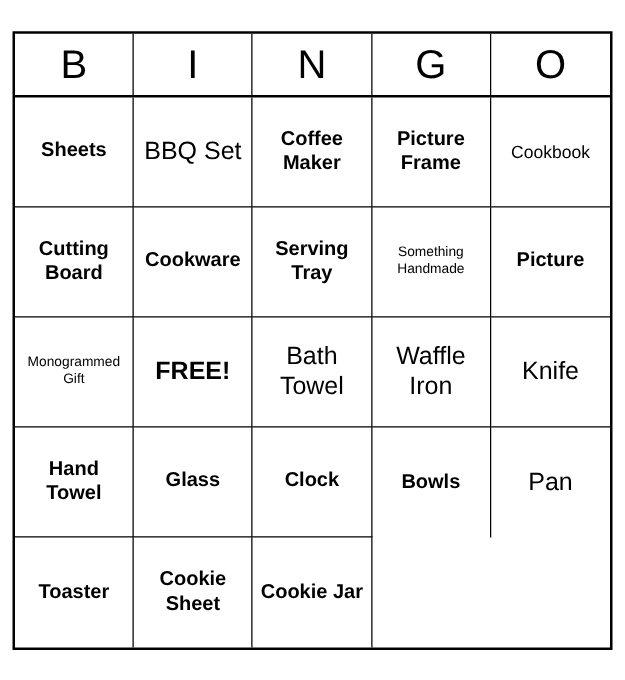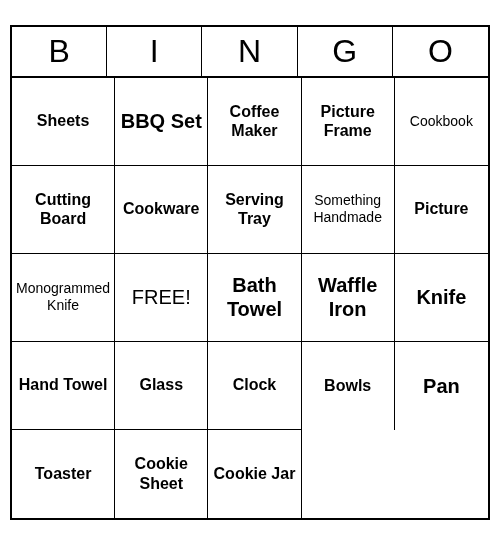--- a/index.html
+++ b/index.html
@@ -66,35 +66,35 @@
     .bingo-cell:nth-child(5n) {
       border-right: none;
     }
 
     .bingo-cell:nth-last-child(-n+5) {
       border-bottom: none;
     }
 
     .bingo-cell.large-text {
       font-size: 20px;
-      font-weight: bold;
+      font-weight: normal;
     }
 
     .bingo-cell.medium-text {
       font-size: 16px;
       font-weight: bold;
     }
 
     .bingo-cell.small-text {
-      font-size: 14px;
+      font-size: 11px;
     }
 
     .bingo-cell.free {
       font-size: 20px;
-      font-weight: normal;
+      font-weight: bold;
     }
   </style>
 </head>
 <body>
 
 <div class="bingo-container">
   <div class="bingo-header">
   <div class="bingo-header-cell">B</div>
       <div class="bingo-header-cell">I</div>
       <div class="bingo-header-cell">N</div>
@@ -105,21 +105,21 @@
   <div class="bingo-cell medium-text">Sheets</div>
       <div class="bingo-cell large-text">BBQ Set</div>
       <div class="bingo-cell medium-text">Coffee Maker</div>
       <div class="bingo-cell medium-text">Picture Frame</div>
       <div class="bingo-cell normal">Cookbook</div>
       <div class="bingo-cell medium-text">Cutting Board</div>
       <div class="bingo-cell medium-text">Cookware</div>
       <div class="bingo-cell medium-text">Serving Tray</div>
       <div class="bingo-cell small-text">Something Handmade</div>
       <div class="bingo-cell medium-text">Picture</div>
-      <div class="bingo-cell small-text">Monogrammed Knife</div>
+      <div class="bingo-cell small-text">Monogrammed Gift</div>
       <div class="bingo-cell free">FREE!</div>
       <div class="bingo-cell large-text">Bath Towel</div>
       <div class="bingo-cell large-text">Waffle Iron</div>
       <div class="bingo-cell large-text">Knife</div>
       <div class="bingo-cell medium-text">Hand Towel</div>
       <div class="bingo-cell medium-text">Glass</div>
       <div class="bingo-cell medium-text">Clock</div>
       <div class="bingo-cell medium-text">Bowls</div>
       <div class="bingo-cell large-text">Pan</div>
       <div class="bingo-cell medium-text">Toaster</div>

